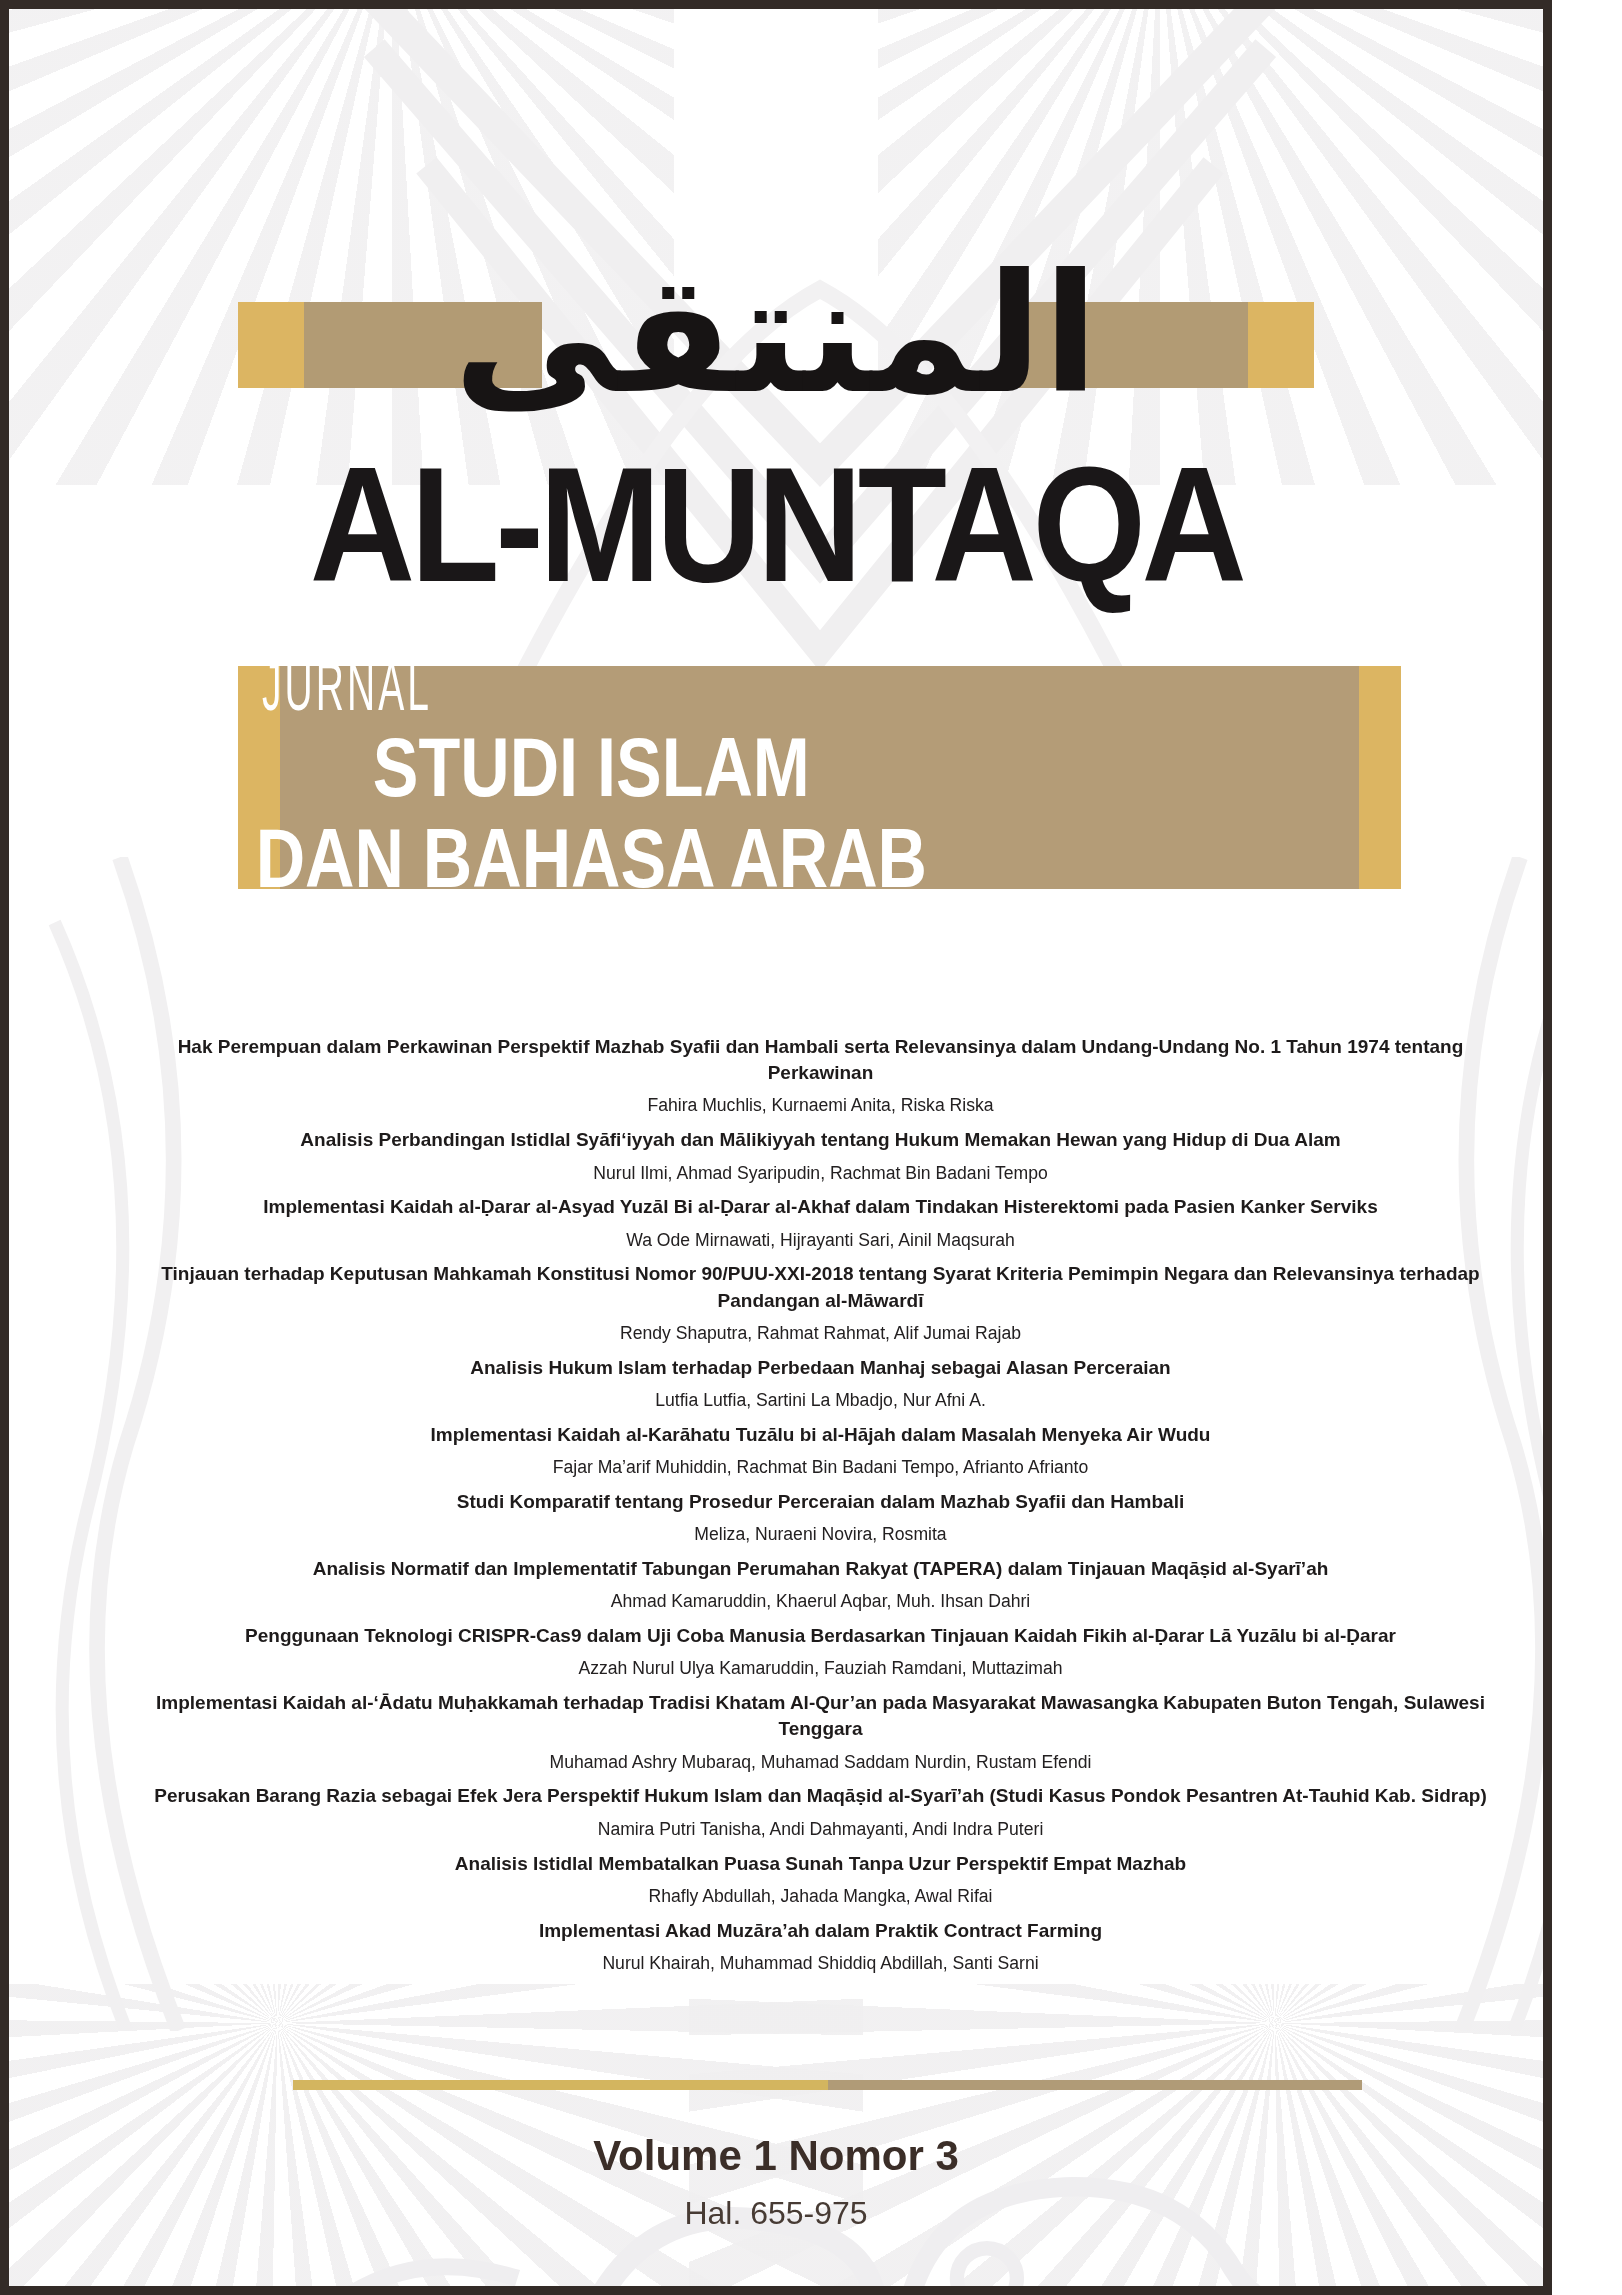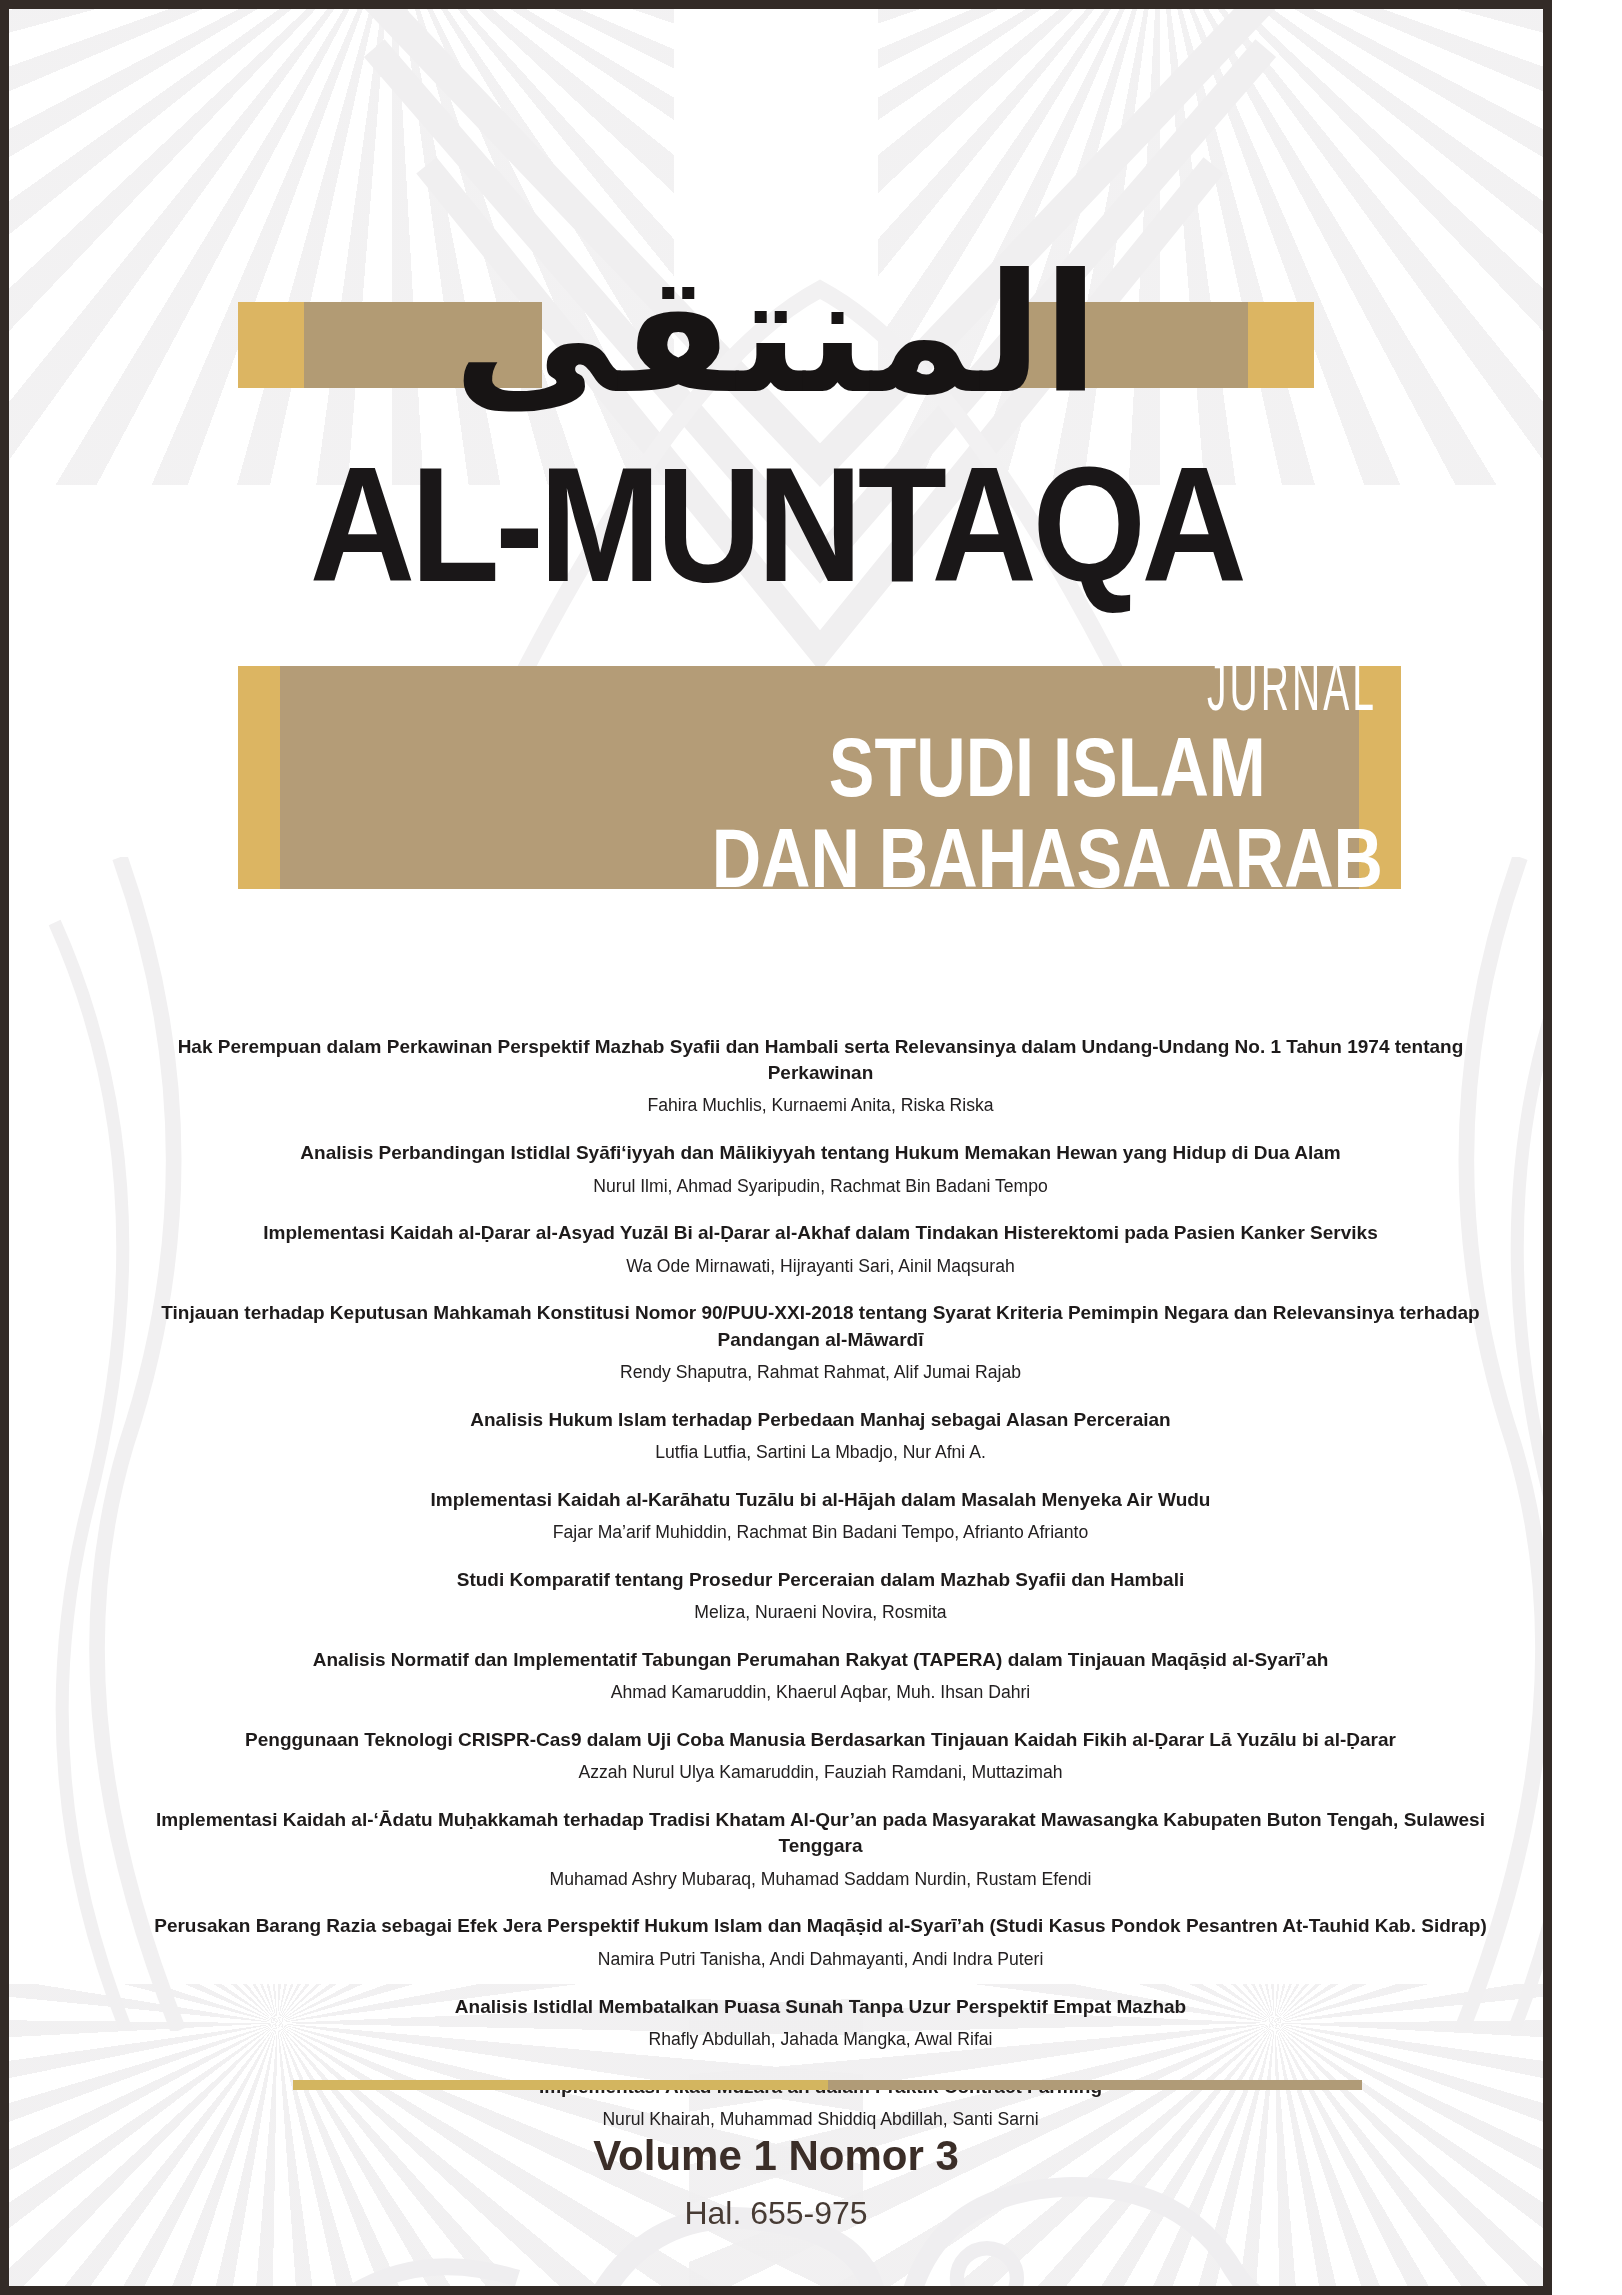--- a/index.html
+++ b/index.html
@@ -52,36 +52,36 @@
   .main-title{
     position:absolute;left:0;right:0;top:434px;z-index:1;
     margin:0;text-align:center;
     font-size:146px;font-weight:bold;letter-spacing:-4.6px;line-height:1;
     transform:scaleY(1.12);transform-origin:top center;
     color:#1A1718;
   }
   .banner{
     position:absolute;left:229px;top:657px;width:1163px;height:223px;z-index:1;
     background:linear-gradient(90deg, var(--gold) 0 42px, var(--banner-tan) 42px calc(100% - 42px), var(--gold) calc(100% - 42px));
-    display:flex;flex-direction:column;align-items:flex-end;justify-content:center;
+    display:flex;flex-direction:column;align-items:flex-start;justify-content:center;
     color:#ffffff;text-align:center;
   }
   .banner-sub{
     font-size:50px;font-weight:400;letter-spacing:3.9px;line-height:1;
     transform:scale(0.78,1.38);transform-origin:center;
     margin-bottom:22px;
   }
   .banner-main{
     font-size:72px;font-weight:bold;line-height:1.1;letter-spacing:0;
     transform:scale(0.95,1.16);transform-origin:center;
   }
   
   .articles{
     position:absolute;left:130px;top:1025px;width:1363px;z-index:1;
-    display:flex;flex-direction:column;gap:23px;
+    display:flex;flex-direction:column;gap:10px;
     text-align:center;
   }
   .article-title{
     font-size:19px;font-weight:bold;line-height:1.38;color:var(--ink);
   }
   .article-authors{
     font-size:17.6px;line-height:1.3;margin-top:8px;color:#232021;
   }
   
   .divider{

